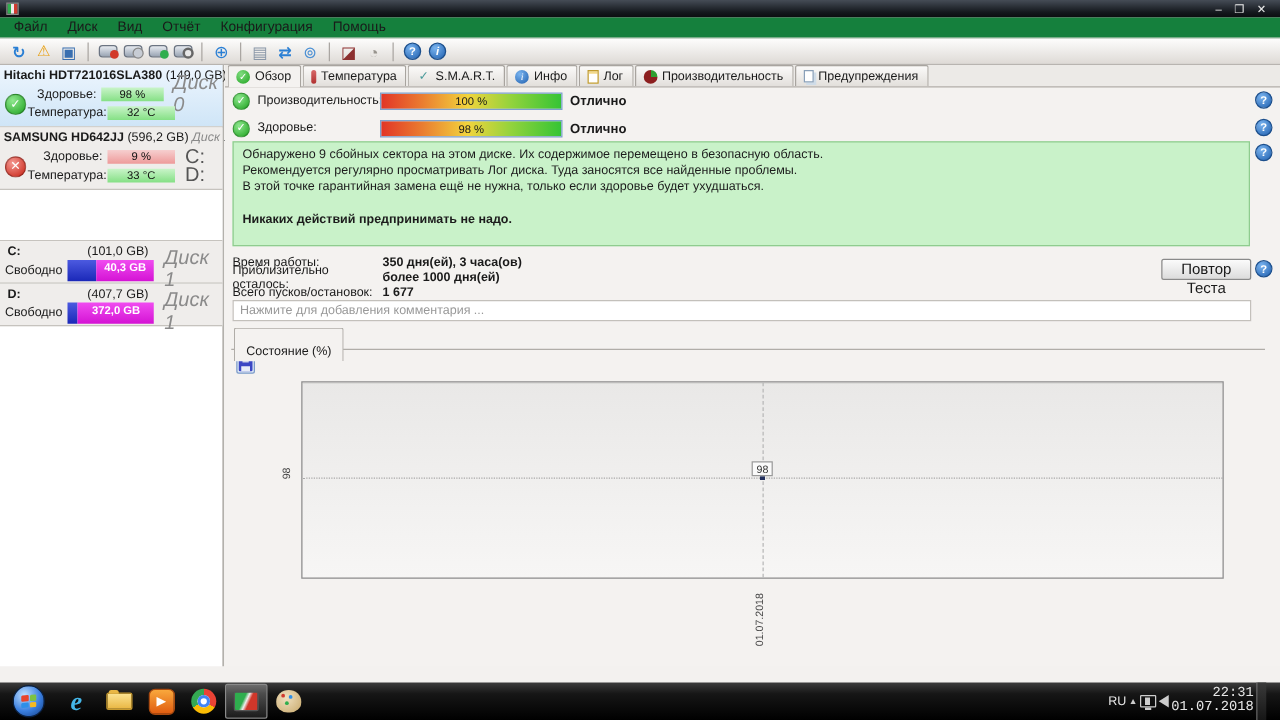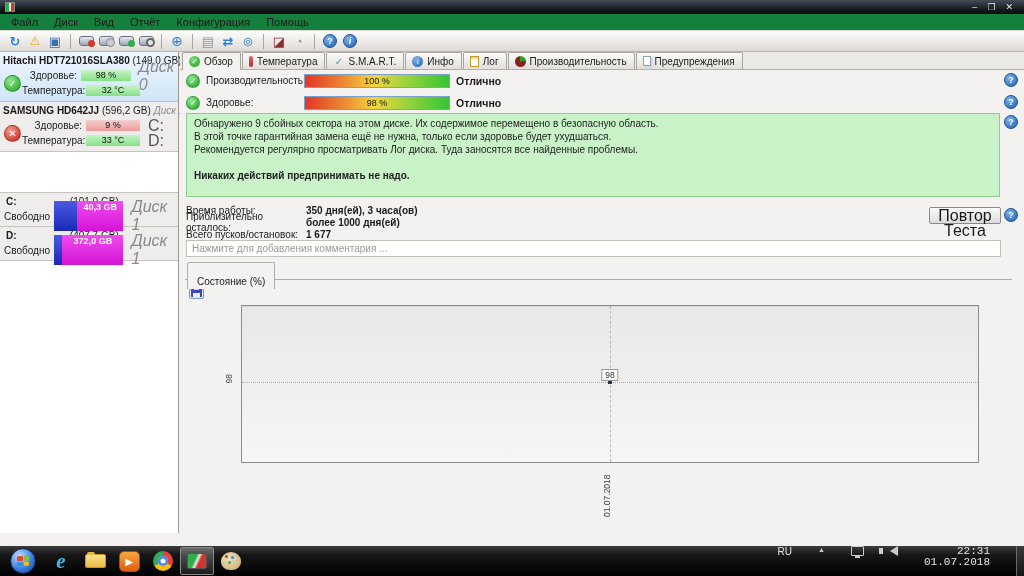--- a/index.html
+++ b/index.html
@@ -70,21 +70,21 @@
   .bar-green { background:linear-gradient(#c9f4c9,#85e085); }
   .bar-red   { background:linear-gradient(#f6cfcf,#ee9a9a); }
   .d-right { margin-left:8px; font-size:16px; color:#8a8a8a; font-style:italic; }
   .d-right.plain { font-style:normal; color:#555; }
   .part-card { background:#efedeb; border-bottom:1px solid #c6c3be; padding:2px 4px; }
   .p-head { display:flex; font-size:10px; padding:1px 2px; }
   .p-letter { font-weight:bold; }
   .p-size { flex:1; text-align:center; }
   .p-row { display:flex; align-items:center; height:16px; }
   .p-free-label { width:52px; text-align:right; padding-right:4px; font-size:10px; }
-  .p-bar { width:80px; height:30px; display:flex;justify-content:space-between; }
+  .p-bar { width:80px; height:17px; display:flex; }
   .p-used { background:linear-gradient(#4c5ae0,#1a28b8); height:100%; }
   .p-free { background:linear-gradient(#f04cf0,#d413d4); height:100%; color:#fff; font-weight:bold;
     font-size:9px; line-height:13px; text-align:center; }
   .sb-gap { background:#fff; border-bottom:1px solid #c6c3be; height:41px; }
 
   
   .main { position:absolute; top:52px; left:180px; right:0; bottom:43px; background:#f4f2f0; }
   .tabrow { position:absolute; top:0; left:0; right:0; height:18px; display:flex; align-items:flex-end;
     padding-left:2px; border-bottom:1px solid #b3afaa; background:#eceae7; }
   .tab { display:flex; align-items:center; gap:4px; padding:2px 7px 2px 6px; font-size:10px;
@@ -115,21 +115,21 @@
 
   .msgbox { position:absolute; left:6px; top:61px; width:814px; height:84px; background:#c9f2c9;
     border:1px solid #8fcc8f; padding:3px 7px; font-size:10px; line-height:13px; color:#1c1c1c; }
   .msg-bold { font-weight:bold; margin-top:13px; }
 
   .stat-row { position:absolute; left:6px; display:flex; font-size:10px; height:12px; align-items:center; }
   .stat-label { width:120px; }
   .stat-value { font-weight:bold; }
   .retest-btn { position:absolute; left:749px; top:155px; width:72px; height:17px;
     background:linear-gradient(#fbfbfb,#dcdcdc); border:1px solid #8a8a8a; border-radius:2px;
-    font-size:16px; text-align:center; line-height:15px; }
+    font-size:12px; text-align:center; line-height:15px; }
   .comment-input { position:absolute; left:6px; top:188px; width:815px; height:17px;
     border:1px solid #c3c0bb; background:#fff; font-size:10px; padding:0 5px;
     font-family:"Liberation Sans","DejaVu Sans",sans-serif; color:#333; }
   .comment-input::placeholder { color:#999; }
 
   .chart-rule { position:absolute; left:5px; top:227px; right:12px; border-top:1px solid #b0ada8; }
   .chart-tab { position:absolute; left:7px; top:210px; height:18px; padding:13px 9px; font-size:10px;
     background:#f4f2f0; border:1px solid #b0ada8; border-bottom:none; border-radius:2px 2px 0 0; z-index:2; }
   .save-btn { position:absolute; left:9px; top:232px; width:15px; height:15px; border:1px solid #7a9ac8;
     border-radius:2px; background:#dfe9f6; display:flex; align-items:center; justify-content:center; }
@@ -174,21 +174,21 @@
     background:conic-gradient(#ea4335 0 120deg,#fbbc05 120deg 240deg,#34a853 240deg 360deg); }
   .chrome::after { content:""; position:absolute; left:5px; top:5px; width:10px; height:10px; border-radius:50%;
     background:#fff; box-shadow:inset 0 0 0 2.5px #4285f4; }
   .task-active { background:linear-gradient(rgba(255,255,255,.28),rgba(255,255,255,.10)); border:1px solid #8a8a8a; border-radius:2px; }
   .hds-ico { width:20px; height:16px; border-radius:2px; border:1px solid #555;
     background:linear-gradient(115deg,#2fae4e 38%,#eee 50%,#d0372a 62%); }
   .paint { width:20px; height:18px; border-radius:50% 50% 45% 45%; background:radial-gradient(circle at 40% 35%,#efe0c0,#c8a86a); position:relative; }
   .paint::after { content:""; position:absolute; left:4px; top:3px; width:3px; height:3px; border-radius:50%; background:#d03a2f;
     box-shadow:6px 1px 0 #2e8fe8, 3px 6px 0 #2fae4e; }
 
-  .tray { margin-left:auto; display:flex; align-items:flex-start; gap:26px; color:#e6e6e6; padding-right:0; }
+  .tray { margin-left:auto; display:flex; align-items:center; gap:2px; color:#e6e6e6; padding-right:11px; }
   .tray-lang { font-size:10px; }
   .tray-arrow { font-size:7px; color:#ccc; }
   .tray-display { width:13px; height:10px; border:1px solid #ccc; border-radius:1px; position:relative; }
   .tray-display::after { content:""; position:absolute; left:3px; bottom:-3px; width:5px; height:2px; background:#ccc; }
   .tray-vol { width:0; height:0; border-top:5px solid transparent; border-bottom:5px solid transparent; border-right:8px solid #ccc; position:relative; }
   .tray-vol::before { content:""; position:absolute; left:-11px; top:-3px; width:4px; height:6px; background:#ccc; }
   .tray-clock { text-align:right; font-size:11px; line-height:11px;font-family:Liberation Mono, monospace; }
   .show-desktop { width:8px; height:30px; border-left:1px solid #6a6a6a; background:linear-gradient(#3a3a3a,#161616); flex:0 0 auto; }
 </style>
 </head>
@@ -369,22 +369,22 @@
     <div class="ov-row" style="top:43px">
       <span class="ov-ico">✓</span>
       <span class="ov-label">Здоровье:</span>
       <span class="grad-bar">98 %</span>
       <span class="ov-status">Отлично</span>
     </div>
     <span class="round-help help-col" style="top:43px">?</span>
 
     <div class="msgbox">
       <div>Обнаружено 9 сбойных сектора на этом диске. Их содержимое перемещено в безопасную область.</div>
+      <div>Рекомендуется регулярно просматривать Лог диска. Туда заносятся все найденные проблемы.</div>
       <div>В этой точке гарантийная замена ещё не нужна, только если здоровье будет ухудшаться.</div>
-      <div>Рекомендуется регулярно просматривать Лог диска. Туда заносятся все найденные проблемы.</div>
       <div class="msg-bold">Никаких действий предпринимать не надо.</div>
     </div>
     <span class="round-help help-col" style="top:63px">?</span>
 
     <div class="stat-row" style="top:152px">
       <span class="stat-label">Время работы:</span>
       <span class="stat-value">350 дня(ей), 3 часа(ов)</span>
     </div>
     <div class="stat-row" style="top:164px">
       <span class="stat-label">Приблизительно осталось:</span>

